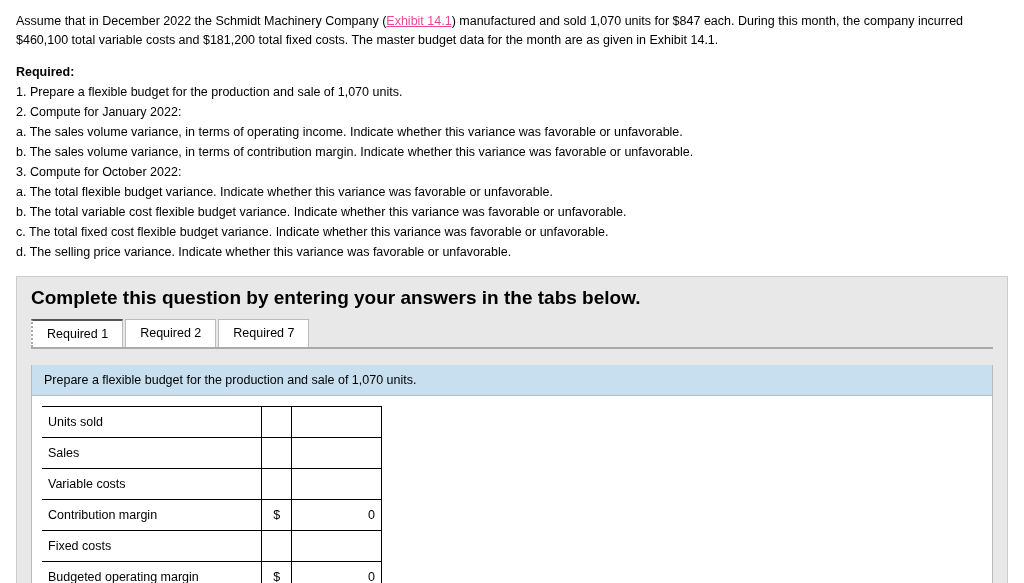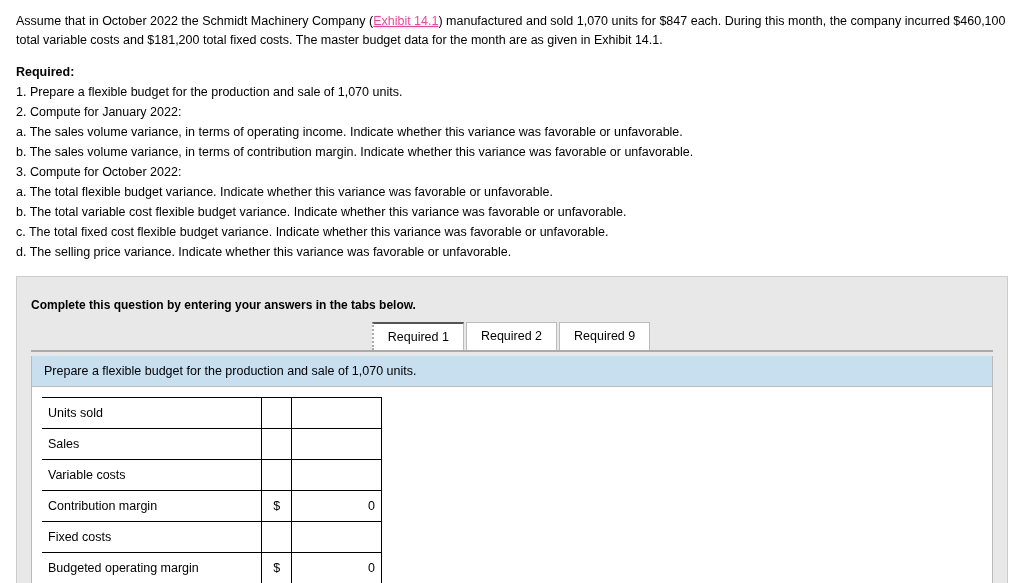--- a/index.html
+++ b/index.html
@@ -32,31 +32,29 @@
       font-weight: bold;
     }
     .complete-box {
       background: #e8e8e8;
       border: 1px solid #ccc;
       padding: 10px 14px 14px 14px;
       margin-bottom: 0;
     }
     .complete-box-title {
       font-weight: bold;
-      font-size: 12px;
+      font-size: 19px;
       margin-bottom: 10px;
-      margin-top: 11px;
     }
     .tabs-row {
       display: flex;
       flex-direction: row;
       gap: 0;
-      margin-bottom: 4px;
+      margin-bottom: 16px;
       border-bottom: 2px solid #aaa;
-      justify-content: center;
     }
     .tab {
       padding: 6px 14px;
       font-size: 12.5px;
       cursor: pointer;
       border: 1px solid #bbb;
       border-bottom: none;
       background: #fff;
       margin-right: 2px;
       position: relative;
@@ -144,21 +142,21 @@
     .chevron {
       font-size: 14px;
     }
   </style>
 </head>
 <body>
 
 <div class="main-container">
 
   <div class="intro-text">
-    <span>Assume that in October 2022 the Schmidt Machinery Company (</span><a href="#">Exhibit 14.1</a><span>) manufactured and sold 1,070 units for $847 each. During this month, the company incurred $460,100 total variable costs and $181,200 total fixed costs. The master budget data for the month are as given in Exhibit 14.1.</span>
+    <span>Assume that in December 2022 the Schmidt Machinery Company (</span><a href="#">Exhibit 14.1</a><span>) manufactured and sold 1,070 units for $847 each. During this month, the company incurred $460,100 total variable costs and $181,200 total fixed costs. The master budget data for the month are as given in Exhibit 14.1.</span>
   </div>
 
   <div class="required-section">
     <p class="bold">Required:</p>
     <p>1. Prepare a flexible budget for the production and sale of 1,070 units.</p>
     <p>2. Compute for January 2022:</p>
     <p>a. The sales volume variance, in terms of operating income. Indicate whether this variance was favorable or unfavorable.</p>
     <p>b. The sales volume variance, in terms of contribution margin. Indicate whether this variance was favorable or unfavorable.</p>
     <p>3. Compute for October 2022:</p>
     <p>a. The total flexible budget variance. Indicate whether this variance was favorable or unfavorable.</p>
@@ -171,21 +169,21 @@
     <div class="complete-box-title">Complete this question by entering your answers in the tabs below.</div>
 
     <div class="tabs-row">
       <div class="tab active tab-dotted-left">
         <span>Required 1</span>
       </div>
       <div class="tab">
         <span>Required 2</span>
       </div>
       <div class="tab">
-        <span>Required 9</span>
+        <span>Required 7</span>
       </div>
     </div>
 
     <div class="tab-content-area">
       <div class="tab-instruction">Prepare a flexible budget for the production and sale of 1,070 units.</div>
 
       <div class="budget-table-container">
         <table class="budget-table">
           <tbody>
 

